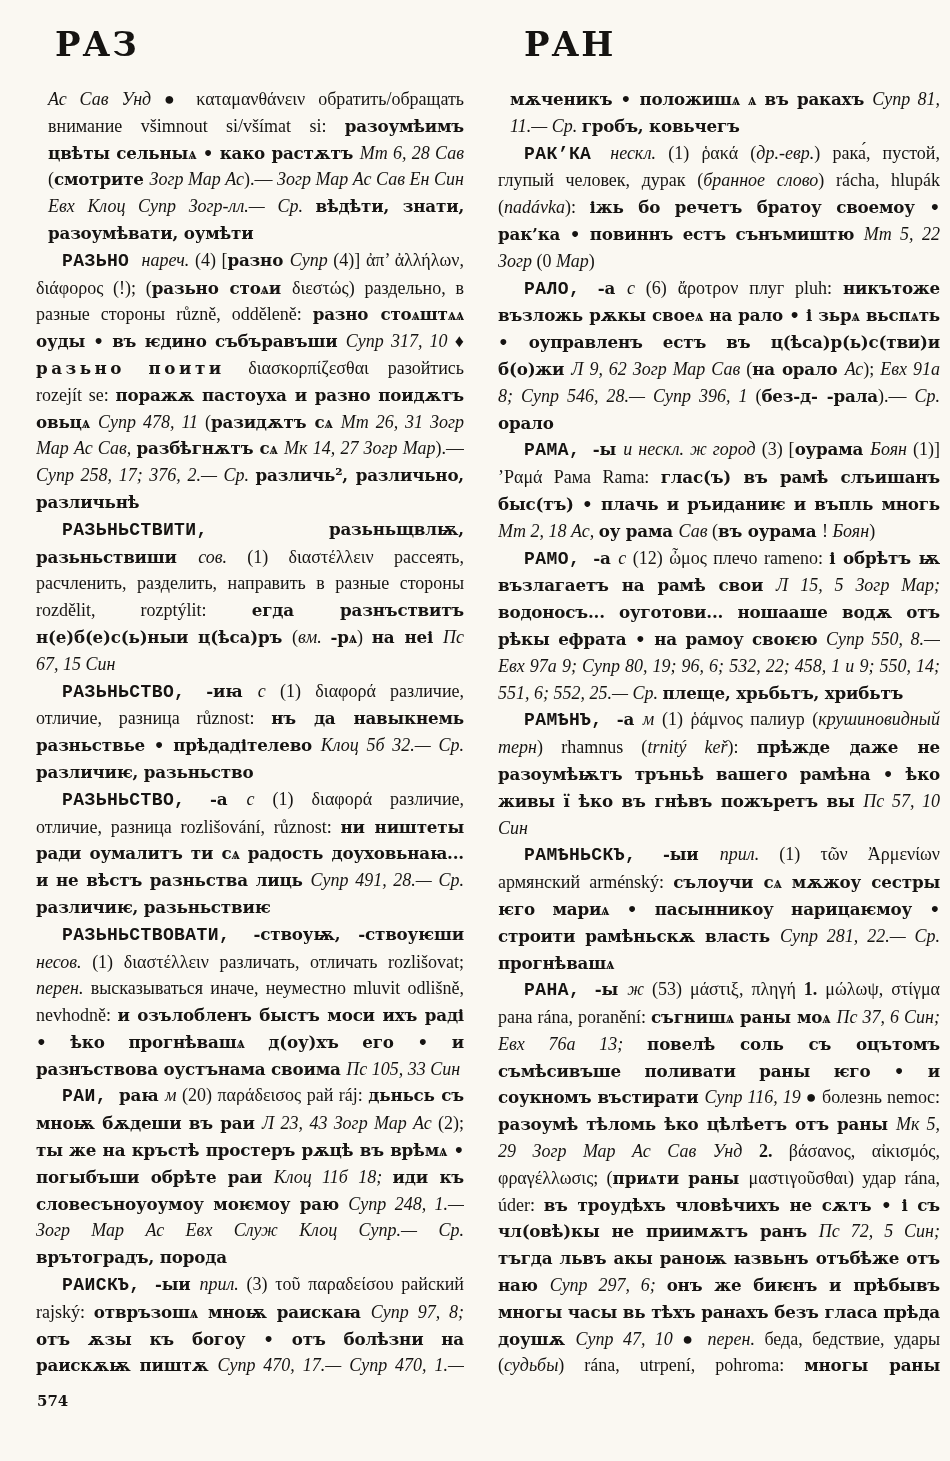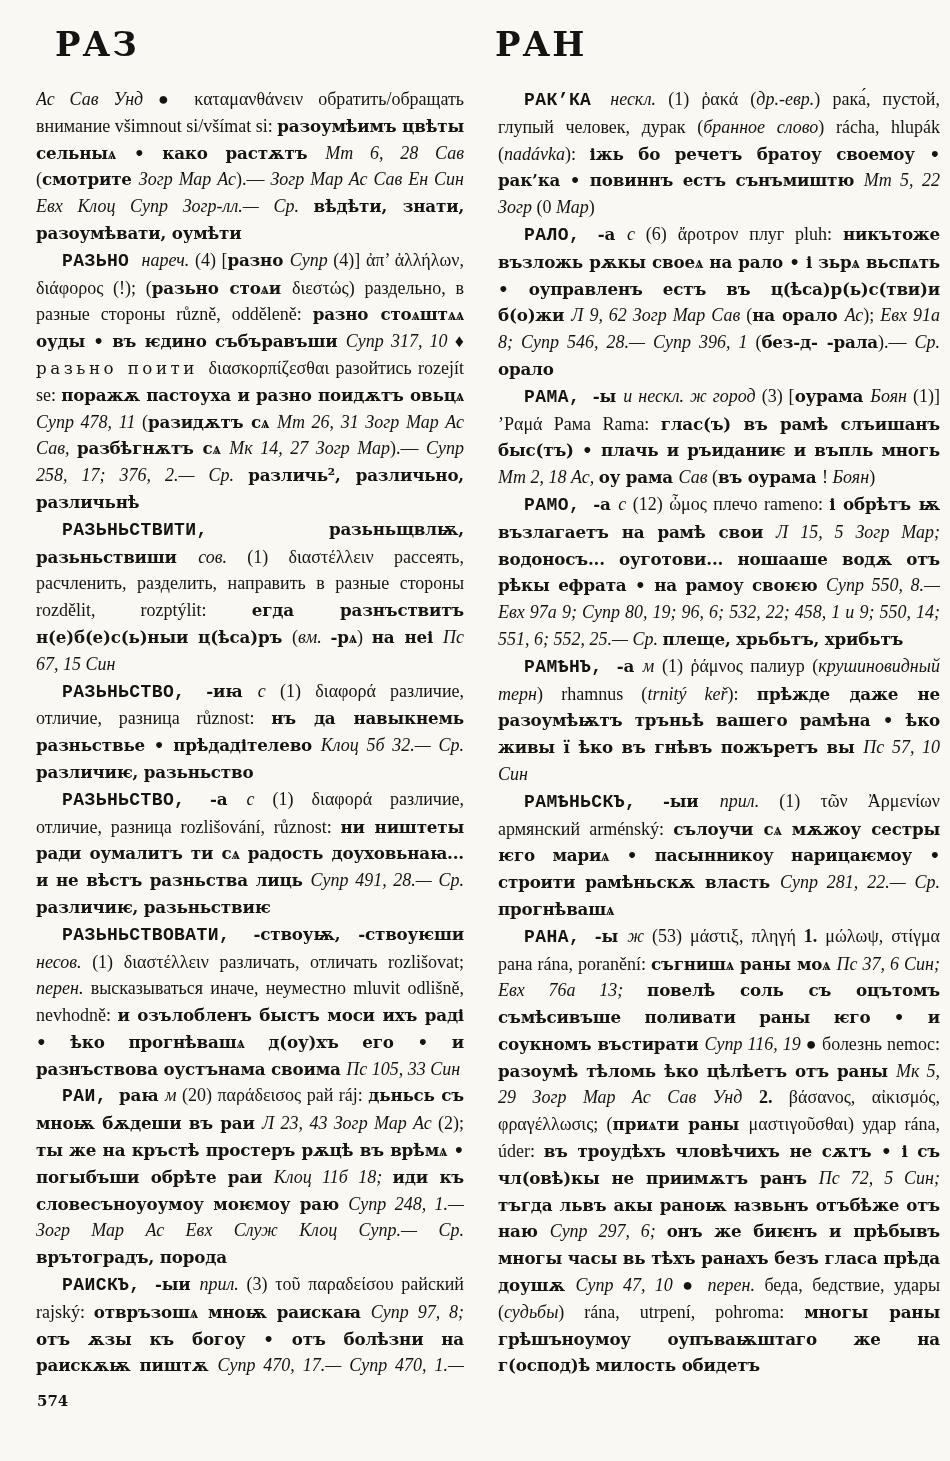--- a/index.html
+++ b/index.html
@@ -12,36 +12,36 @@
   .page {
     position:relative; width:950px; height:1461px; overflow:hidden;
     background:#faf8f2;
   }
   .running-head {
     position:absolute; top:24px;
     font-family:"DejaVu Serif", serif;
     font-weight:700; font-size:34px; letter-spacing:2px;
   }
   .head-left  { left:55px; }
-  .head-right { left:495px; }
+  .head-right { left:524px; }
   .col {
     position:absolute; top:86px;
     width:428px;
     text-align:justify;
     font-size:18px; line-height:26.8px;
     overflow:hidden; height:1296px;
   }
   .col-left  { left:36px;  }
   .col-right { left:498px; width:442px; }
   .para { margin:0; text-indent:1.45em; }
-  .para.cont { text-indent:0; }
+  .para.cont { text-indent:0;margin-left:12px; }
   
   .r-h  { font-family:Liberation Mono, monospace; font-weight:700; letter-spacing:0.4px; }
   .r-o  { font-family:"DejaVu Serif", serif; font-weight:700; font-size:0.93em; letter-spacing:-0.2px; }
-  .r-os { font-family:"DejaVu Serif", serif; font-weight:400; font-size:0.93em; letter-spacing:3.5px; }
+  .r-os { font-family:"DejaVu Serif", serif; font-weight:700; font-size:0.93em; letter-spacing:3.5px; }
   .r-i  { font-style:italic; }
   .r-p  { }
   .r-b  { font-weight:700; }
   .page-number {
     position:absolute; left:37px; top:1392px;
     font-family:"DejaVu Serif", serif;
     font-weight:700; font-size:15px;
   }
 </style>
 </head>
@@ -56,20 +56,21 @@
       <p class="para"><span class="r-h">РАЗЬНО </span><span class="r-i">нареч. </span><span class="r-p">(4) [</span><span class="r-o">разно </span><span class="r-i">Супр </span><span class="r-p">(4)] ἀπ’ ἀλλήλων, διάφορος (!); (</span><span class="r-o">разьно стоѧи </span><span class="r-p">διεστώς) раздельно, в разные стороны různě, odděleně: </span><span class="r-o">разно стоѧштѧѧ оуды • въ ѥдино събъравъши </span><span class="r-i">Супр 317, 10 </span><span class="r-b">♦ </span><span class="r-os">разьно поити </span><span class="r-p">διασκορπίζεσθαι разойтись rozejít se: </span><span class="r-o">поражѫ пастоуха и разно поидѫтъ овьцѧ </span><span class="r-i">Супр 478, 11 </span><span class="r-p">(</span><span class="r-o">разидѫтъ сѧ </span><span class="r-i">Мт 26, 31 Зогр Мар Ас Сав, </span><span class="r-o">разбѣгнѫтъ сѧ </span><span class="r-i">Мк 14, 27 Зогр Мар</span><span class="r-p">).— </span><span class="r-i">Супр 258, 17; 376, 2.— Ср. </span><span class="r-o">различь², различьно, различьнѣ</span></p>
       <p class="para"><span class="r-h">РАЗЬНЬСТВИТИ, </span><span class="r-o">разьньщвлѭ, разьньствиши </span><span class="r-i">сов. </span><span class="r-p">(1) διαστέλλειν рассеять, расчленить, разделить, направить в разные стороны rozdělit, rozptýlit: </span><span class="r-o">егда разнъствитъ н(е)б(е)с(ь)ныи ц(ѣса)ръ </span><span class="r-p">(</span><span class="r-i">вм. </span><span class="r-o">-рѧ</span><span class="r-p">) </span><span class="r-o">на неі </span><span class="r-i">Пс 67, 15 Син</span></p>
       <p class="para"><span class="r-h">РАЗЬНЬСТВО, </span><span class="r-o">-иꙗ </span><span class="r-i">с </span><span class="r-p">(1) διαφορά различие, отличие, разница různost: </span><span class="r-o">нъ да навыкнемь разньствье • прѣдадітелево </span><span class="r-i">Клоц 5б 32.— Ср. </span><span class="r-o">различиѥ, разьньство</span></p>
       <p class="para"><span class="r-h">РАЗЬНЬСТВО, </span><span class="r-o">-а </span><span class="r-i">с </span><span class="r-p">(1) διαφορά различие, отличие, разница rozlišování, různost: </span><span class="r-o">ни ништеты ради оумалитъ ти сѧ радость доуховьнаꙗ... и не вѣстъ разньства лиць </span><span class="r-i">Супр 491, 28.— Ср. </span><span class="r-o">различиѥ, разьньствиѥ</span></p>
       <p class="para"><span class="r-h">РАЗЬНЬСТВОВАТИ, </span><span class="r-o">-ствоуѭ, -ствоуѥши </span><span class="r-i">несов. </span><span class="r-p">(1) διαστέλλειν различать, отличать rozlišovat; </span><span class="r-i">перен. </span><span class="r-p">высказываться иначе, неуместно mluvit odlišně, nevhodně: </span><span class="r-o">и озълобленъ быстъ моси ихъ раді • ѣко прогнѣвашѧ д(оу)хъ его • и разнъствова оустънама своима </span><span class="r-i">Пс 105, 33 Син</span></p>
       <p class="para"><span class="r-h">РАИ, </span><span class="r-o">раꙗ </span><span class="r-i">м </span><span class="r-p">(20) παράδεισος рай ráj: </span><span class="r-o">дьньсь съ мноѭ бѫдеши въ раи </span><span class="r-i">Л 23, 43 Зогр Мар Ас </span><span class="r-p">(2); </span><span class="r-o">ты же на кръстѣ простеръ рѫцѣ въ врѣмѧ • погыбъши обрѣте раи </span><span class="r-i">Клоц 11б 18; </span><span class="r-o">иди къ словесъноуоумоу моѥмоу раю </span><span class="r-i">Супр 248, 1.— Зогр Мар Ас Евх Служ Клоц Супр.— Ср. </span><span class="r-o">врътоградъ, порода</span></p>
       <p class="para"><span class="r-h">РАИСКЪ, </span><span class="r-o">-ыи </span><span class="r-i">прил. </span><span class="r-p">(3) τοῦ παραδείσου райский rajský: </span><span class="r-o">отвръзошѧ мноѭ раискаꙗ </span><span class="r-i">Супр 97, 8; </span><span class="r-o">отъ ѫзы къ богоу • отъ болѣзни на раискѫѭ пиштѫ </span><span class="r-i">Супр 470, 17.— Супр 470, 1.— Ср. </span></p>
     </div>
 
   <div class="col col-right">
+      <p class="para cont"><span class="r-o">мѫченикъ • положишѧ ѧ въ ракахъ </span><span class="r-i">Супр 81, 11.— Ср. </span><span class="r-o">гробъ, ковьчегъ</span></p>
       <p class="para"><span class="r-h">РАК’КА </span><span class="r-i">нескл. </span><span class="r-p">(1) ῥακά (</span><span class="r-i">др.-евр.</span><span class="r-p">) рака́, пустой, глупый человек, дурак (</span><span class="r-i">бранное слово</span><span class="r-p">) rácha, hlupák (</span><span class="r-i">nadávka</span><span class="r-p">): </span><span class="r-o">іжь бо речетъ братоу своемоу • рак’ка • повиннъ естъ сънъмиштю </span><span class="r-i">Мт 5, 22 Зогр </span><span class="r-p">(0 </span><span class="r-i">Мар</span><span class="r-p">)</span></p>
       <p class="para"><span class="r-h">РАЛО, </span><span class="r-o">-а </span><span class="r-i">с </span><span class="r-p">(6) ἄροτρον плуг pluh: </span><span class="r-o">никътоже възложь рѫкы своеѧ на рало • і зьрѧ вьспѧть • оуправленъ естъ въ ц(ѣса)р(ь)с(тви)и б(о)жи </span><span class="r-i">Л 9, 62 Зогр Мар Сав </span><span class="r-p">(</span><span class="r-o">на орало </span><span class="r-i">Ас</span><span class="r-p">); </span><span class="r-i">Евх 91а 8; Супр 546, 28.— Супр 396, 1 </span><span class="r-p">(</span><span class="r-o">без-д- -рала</span><span class="r-p">).— </span><span class="r-i">Ср. </span><span class="r-o">орало</span></p>
       <p class="para"><span class="r-h">РАМА, </span><span class="r-o">-ы </span><span class="r-i">и нескл. ж город </span><span class="r-p">(3) [</span><span class="r-o">оурама </span><span class="r-i">Боян </span><span class="r-p">(1)] ’Ραμά Рама Rama: </span><span class="r-o">глас(ъ) въ рамѣ слъишанъ быс(тъ) • плачь и ръиданиѥ и въпль многь </span><span class="r-i">Мт 2, 18 Ас, </span><span class="r-o">оу рама </span><span class="r-i">Сав </span><span class="r-p">(</span><span class="r-o">въ оурама </span><span class="r-p">! </span><span class="r-i">Боян</span><span class="r-p">)</span></p>
       <p class="para"><span class="r-h">РАМО, </span><span class="r-o">-а </span><span class="r-i">с </span><span class="r-p">(12) ὦμος плечо rameno: </span><span class="r-o">і обрѣтъ ѭ възлагаетъ на рамѣ свои </span><span class="r-i">Л 15, 5 Зогр Мар; </span><span class="r-o">водоносъ... оуготови... ношааше водѫ отъ рѣкы ефрата • на рамоу своѥю </span><span class="r-i">Супр 550, 8.— Евх 97а 9; Супр 80, 19; 96, 6; 532, 22; 458, 1 и 9; 550, 14; 551, 6; 552, 25.— Ср. </span><span class="r-o">плеще, хрьбьтъ, хрибьтъ</span></p>
       <p class="para"><span class="r-h">РАМѢНЪ, </span><span class="r-o">-а </span><span class="r-i">м </span><span class="r-p">(1) ῥάμνος палиур (</span><span class="r-i">крушиновидный терн</span><span class="r-p">) rhamnus (</span><span class="r-i">trnitý keř</span><span class="r-p">): </span><span class="r-o">прѣжде даже не разоумѣѭтъ тръньѣ вашего рамѣна • ѣко живы ї ѣко въ гнѣвъ пожъретъ вы </span><span class="r-i">Пс 57, 10 Син</span></p>
       <p class="para"><span class="r-h">РАМѢНЬСКЪ, </span><span class="r-o">-ыи </span><span class="r-i">прил. </span><span class="r-p">(1) τῶν Ἀρμενίων армянский arménský: </span><span class="r-o">сълоучи сѧ мѫжоу сестры ѥго мариѧ • пасынникоу нарицаѥмоу • строити рамѣньскѫ власть </span><span class="r-i">Супр 281, 22.— Ср. </span><span class="r-o">прогнѣвашѧ</span></p>
       <p class="para"><span class="r-h">РАНА, </span><span class="r-o">-ы </span><span class="r-i">ж </span><span class="r-p">(53) μάστιξ, πληγή </span><span class="r-b">1. </span><span class="r-p">μώλωψ, στίγμα рана rána, poranění: </span><span class="r-o">съгнишѧ раны моѧ </span><span class="r-i">Пс 37, 6 Син; Евх 76а 13; </span><span class="r-o">повелѣ соль съ оцътомъ съмѣсивъше поливати раны ѥго • и соукномъ въстирати </span><span class="r-i">Супр 116, 19 </span><span class="r-b">● </span><span class="r-p">болезнь nemoc: </span><span class="r-o">разоумѣ тѣломь ѣко цѣлѣетъ отъ раны </span><span class="r-i">Мк 5, 29 Зогр Мар Ас Сав Унд </span><span class="r-b">2. </span><span class="r-p">βάσανος, αἰκισμός, φραγέλλωσις; (</span><span class="r-o">приѧти раны </span><span class="r-p">μαστιγοῦσθαι) удар rána, úder: </span><span class="r-o">въ троудѣхъ чловѣчихъ не сѫтъ • і съ чл(овѣ)кы не приимѫтъ ранъ </span><span class="r-i">Пс 72, 5 Син; </span><span class="r-o">тъгда львъ акы раноѭ ꙗзвьнъ отъбѣже отъ наю </span><span class="r-i">Супр 297, 6; </span><span class="r-o">онъ же биѥнъ и прѣбывъ многы часы вь тѣхъ ранахъ безъ гласа прѣда доушѫ </span><span class="r-i">Супр 47, 10 </span><span class="r-b">● </span><span class="r-i">перен. </span><span class="r-p">беда, бедствие, удары (</span><span class="r-i">судьбы</span><span class="r-p">) rána, utrpení, pohroma: </span><span class="r-o">многы раны грѣшъноумоу оупъваѭштаго же на г(оспод)ѣ милость обидетъ </span></p>
     </div>
 
   <div class="page-number">574</div>

